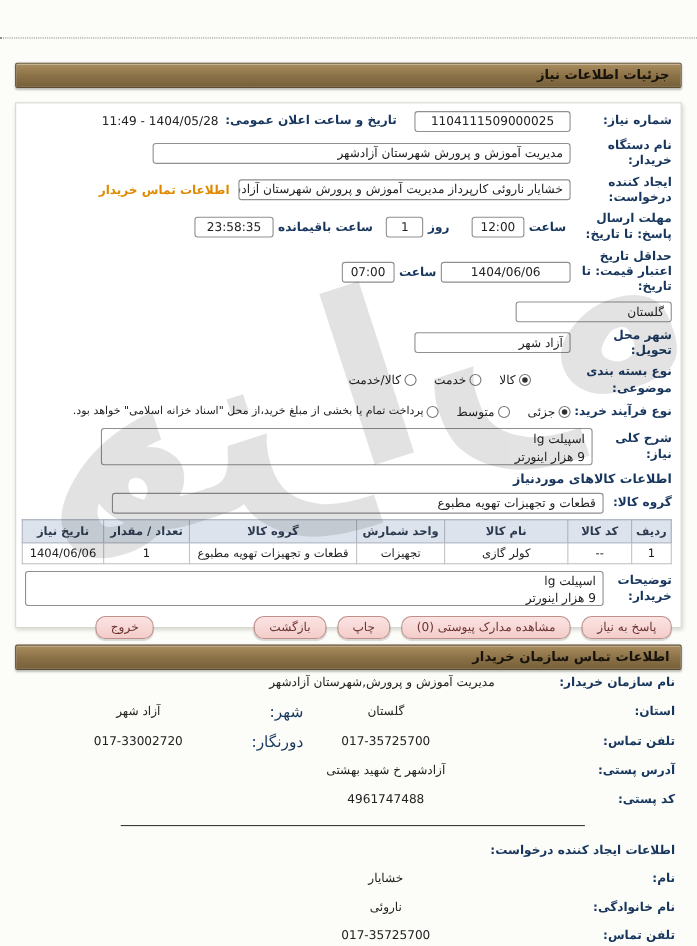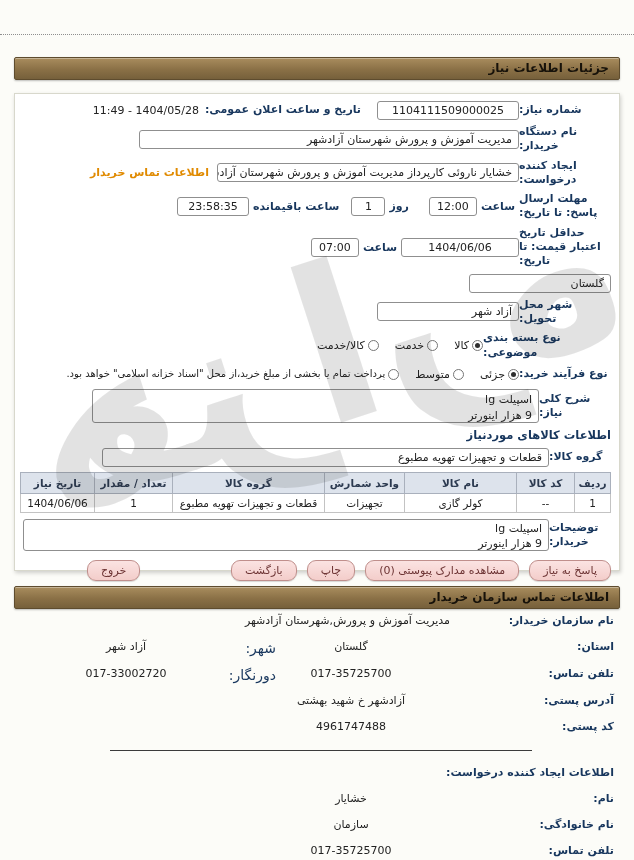--- a/index.html
+++ b/index.html
@@ -27,21 +27,21 @@
   #bar2 { top:586px; }
 
   .panel {
     position:absolute; left:14px; right:14px; top:93px; height:478px;
     background:#fff; border:1px solid #d8d8cc;
     box-shadow:1px 2px 4px rgba(0,0,0,.18);
     padding:7px 8px 4px 8px;
   }
 
   .frow { display:flex; align-items:center; margin-bottom:5px; min-height:19px; }
-  .lbl { flex:none; width:92px; color:#17365d; font-weight:bold; font-size:11px; line-height:1.3; text-align:left; }
+  .lbl { flex:none; width:92px; color:#17365d; font-weight:bold; font-size:11px; line-height:1.3; text-align:right; }
   .lbl.w62 { width:62px; } .lbl.w70 { width:72px; } .lbl.w128 { width:128px; } .lbl.auto { width:auto; }
   .slbl { flex:none; color:#17365d; font-weight:bold; font-size:11px; margin:0 4px; }
   .val { font-size:11px; color:#222; margin-right:6px; }
 
   .box {
     border:1px solid #8f8f8f; border-radius:3px; background:#fff;
     font-size:11px; color:#222; padding:1px 6px; height:19px; line-height:15px;
     overflow:hidden; white-space:nowrap;
   }
   .center { text-align:center; }
@@ -291,21 +291,21 @@
 
   <div class="crow">
     <span class="clbl">نام:</span>
     <span class="sp80"></span>
     <span class="cval">خشایار</span>
   </div>
 
   <div class="crow">
     <span class="clbl">نام خانوادگی:</span>
     <span class="sp80"></span>
-    <span class="cval">سازمان</span>
+    <span class="cval">ناروئی</span>
   </div>
 
   <div class="crow">
     <span class="clbl">تلفن تماس:</span>
     <span class="sp80"></span>
     <span class="cval ltr">017-35725700</span>
   </div>
 
 </div>
 

